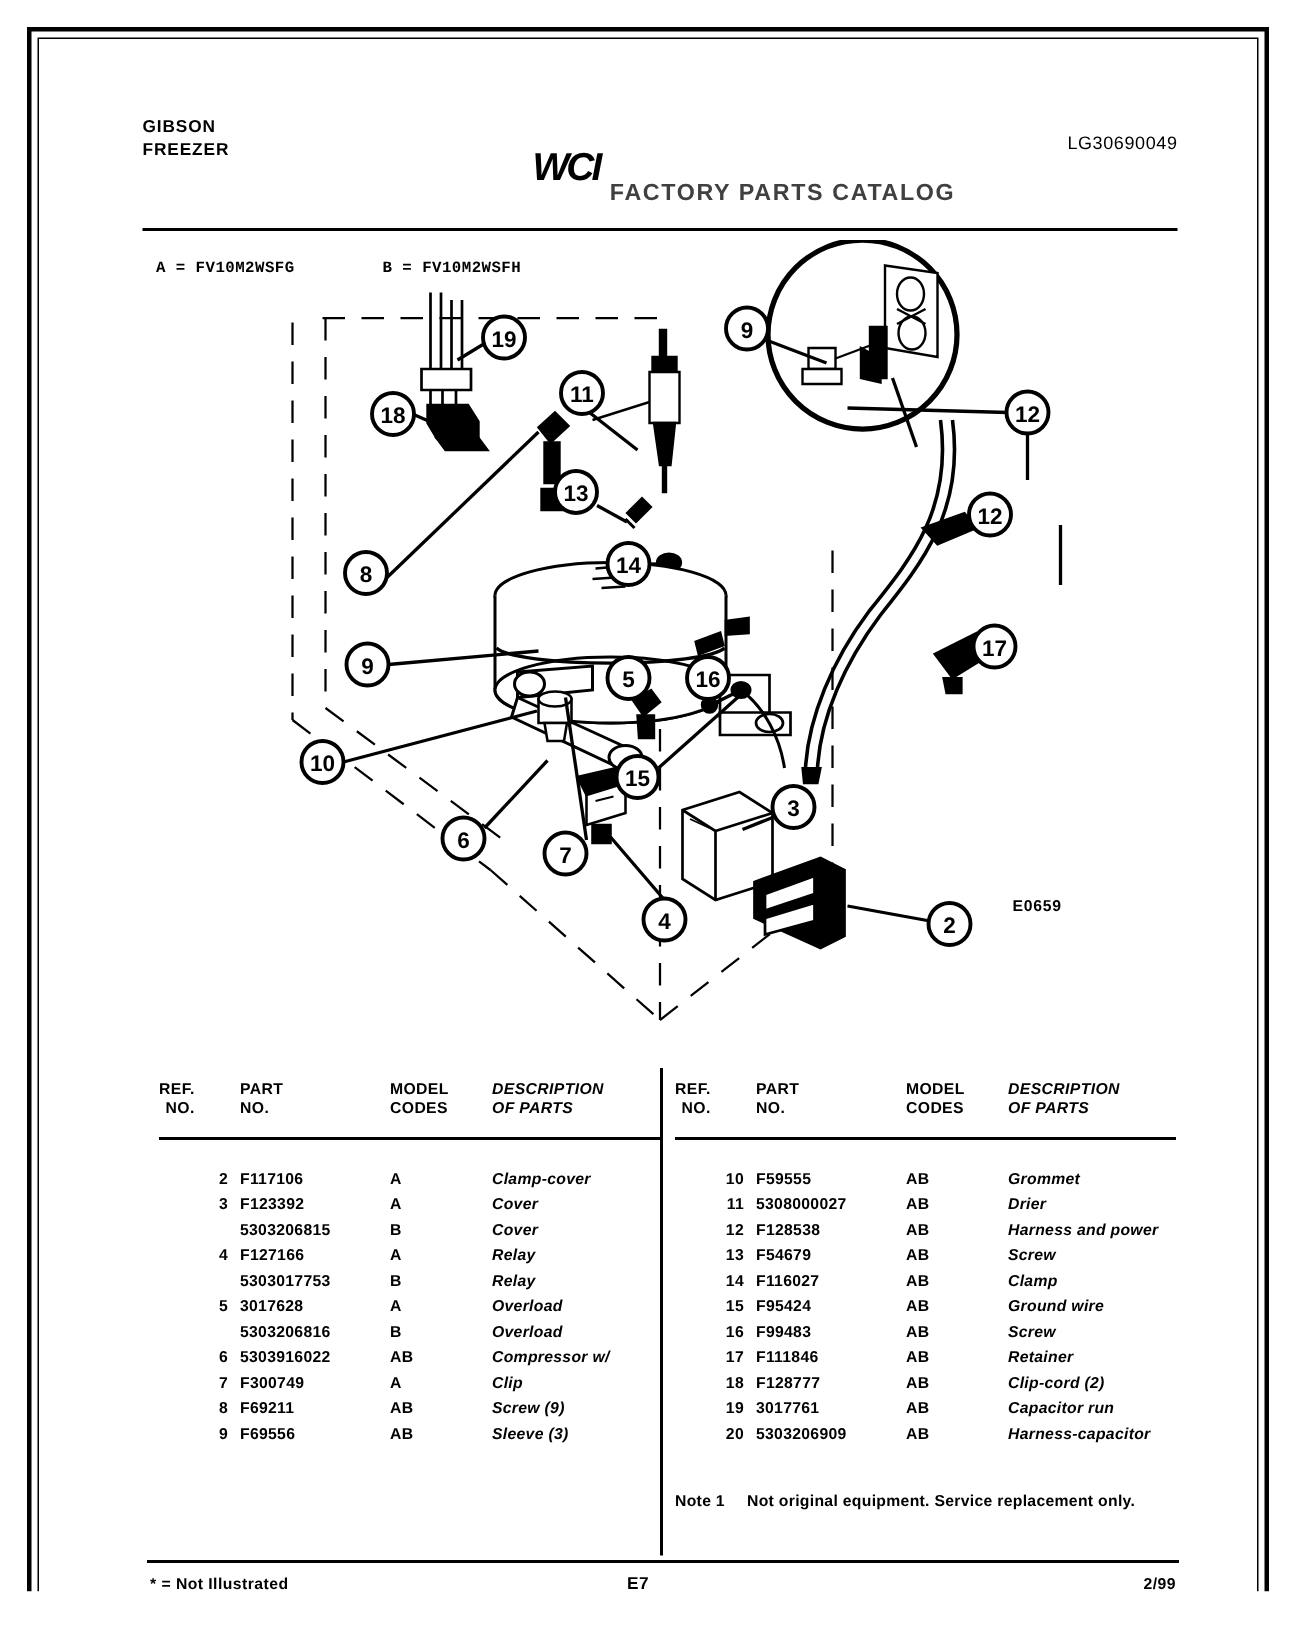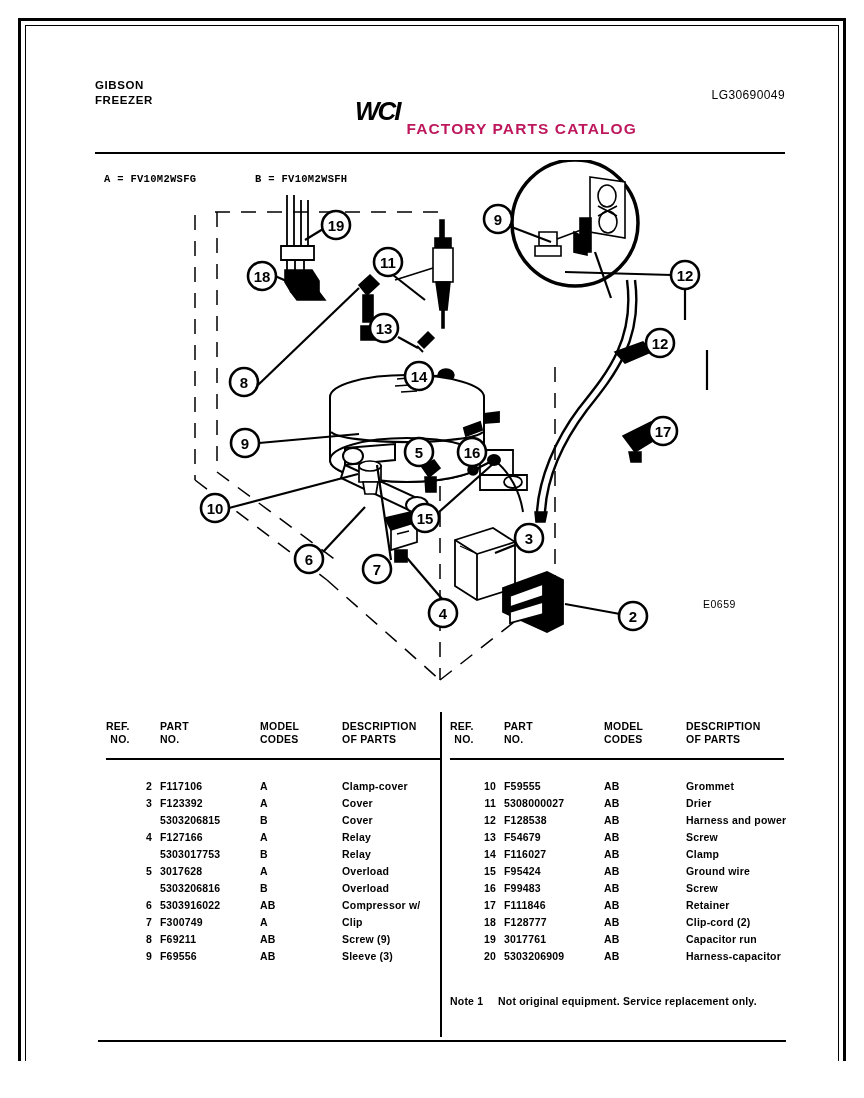--- a/index.html
+++ b/index.html
@@ -71,21 +71,21 @@
     letter-spacing: -2px;
     line-height: 26px;
     color: #000;
     font-family: "Liberation Sans", sans-serif;
     margin-left: 28px;
   }
   .catalog-title {
     font-size: 15.5px;
     font-weight: bold;
     letter-spacing: 1.1px;
-    color: #be185d;
+    color: #404040;
     margin-top: 36px;
   }
   .catalog-code {
     position: absolute;
     right: 0;
     top: 10px;
     font-size: 12px;
     font-weight: normal;
     letter-spacing: 0.4px;
     color: #000;
@@ -115,24 +115,24 @@
   
   .diagram {
     position: absolute;
     left: 95px;
     top: 160px;
     width: 690px;
     height: 540px;
   }
   .figure-code {
     position: absolute;
-    left: 608px;
+    left: 580px;
     top: 438px;
     font-size: 10.5px;
-    font-weight: normal;
+    font-weight: bold;
     letter-spacing: 0.5px;
     color: #000;
   }
 
   
   .tables {
     position: absolute;
     left: 98px;
     top: 712px;
     width: 688px;
@@ -187,21 +187,21 @@
     position: relative;
     height: 17px;
     line-height: 17px;
   }
   .row .c { position: absolute; top: 0; white-space: nowrap; }
 
   
   .col-ref  { left: 8px;   width: 38px; text-align: right; }
   .col-part { left: 54px; }
   .col-code { left: 154px; }
-  .col-desc { left: 236px; }
+  .col-desc { left: 222px; font-style: italic; }
 
   .thead .col-ref  { left: 0; text-align: right; width: auto; }
 
   .note {
     position: absolute;
     left: 352px;
     top: 282px;
     width: 340px;
     font-size: 10.5px;
     font-weight: bold;
@@ -718,14 +718,19 @@
           </div>
         </div>
     </div>
 
     <div class="note">
       <span class="note-label">Note 1</span><span class="note-body">Not original equipment.  Service replacement only.</span>
     </div>
   </div>
 
   <div class="footer-rule"></div>
+  <div class="footer">
+    <span class="f-left">* = Not Illustrated</span>
+    <span class="f-center">E7</span>
+    <span class="f-right">2/99</span>
+  </div>
 
 </div>
 
 </body></html>

